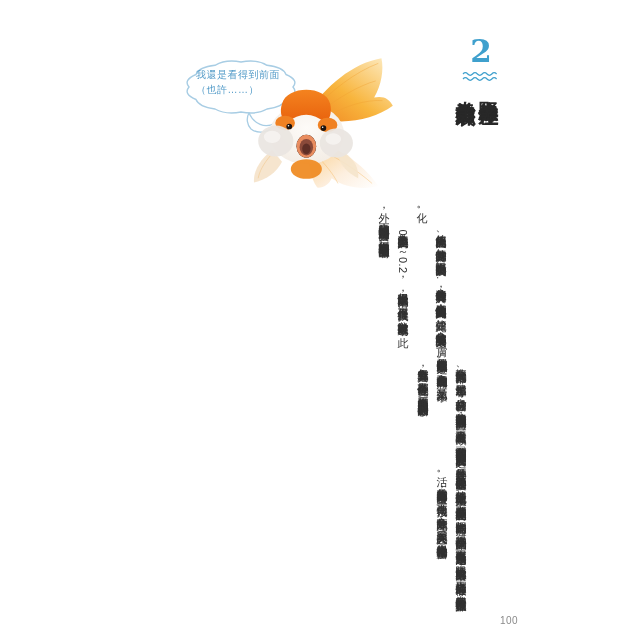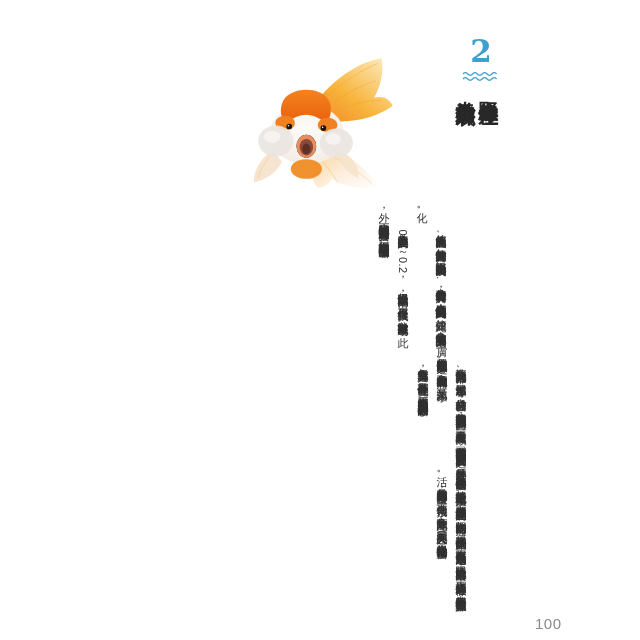--- a/index.html
+++ b/index.html
@@ -49,29 +49,38 @@
   .tier p.cont { text-indent:0; }
   #tier1 { left:128px; top:204px; width:322px; height:124px; }
   #tier2 { left:128px; top:338px; width:342px; height:124px; }
   #tier3 { left:128px; top:468px; width:342px; height:124px; }
 
   
   .fish { position:absolute; left:228px; top:54px; width:166px; height:145px; }
 
   
   .page-num {
-    position:absolute; left:535px; top:615px;
-    font-size:15px; color:#8a8a8a; letter-spacing:0.5px;
+    position:absolute; left:500px; top:615px;
+    font-size:10px; color:#8a8a8a; letter-spacing:0.5px;
   }
 </style>
 </head>
 <body>
 
 <div class="page">
 
+  <div class="bubble-wrap">
+    <svg width="120" height="82" viewBox="0 0 120 82">
+      <path d="M6,30 Q0,37 13,42.5 Q16,50 32,52 Q43,58 58,55 Q74,58 84,52 Q100,50 103,42.5 Q116,37 110,30
+               Q116,23 103,17.5 Q100,10 84,8.3 Q74,2 58,5 Q43,2 32,8.3 Q16,10 13,17.5 Q0,23 6,30 Z" fill="#ffffff" stroke="#a8cde4" stroke-width="1.4"></path>
+      <path d="M66,56 C71,67 82,72 92,66 C89,75 76,78 68,72 C64,68 63,61 66,56" fill="none" stroke="#a8cde4" stroke-width="1.3" stroke-linecap="round"></path>
+    </svg>
+    <div class="bubble-line l1">我還是看得到前面</div>
+    <div class="bubble-line l2">（也許……）</div>
+  </div>
 
   <svg class="fish" viewBox="0 0 320 280">
     <defs>
       <linearGradient id="goldGrad" x1="0" y1="1" x2="1" y2="0">
         <stop offset="0" stop-color="#f0821f"></stop>
         <stop offset="0.45" stop-color="#f8b53d"></stop>
         <stop offset="1" stop-color="#fdeec9"></stop>
       </linearGradient>
       <linearGradient id="paleGrad" x1="0" y1="0" x2="1" y2="1">
         <stop offset="0" stop-color="#f9c97d"></stop>

